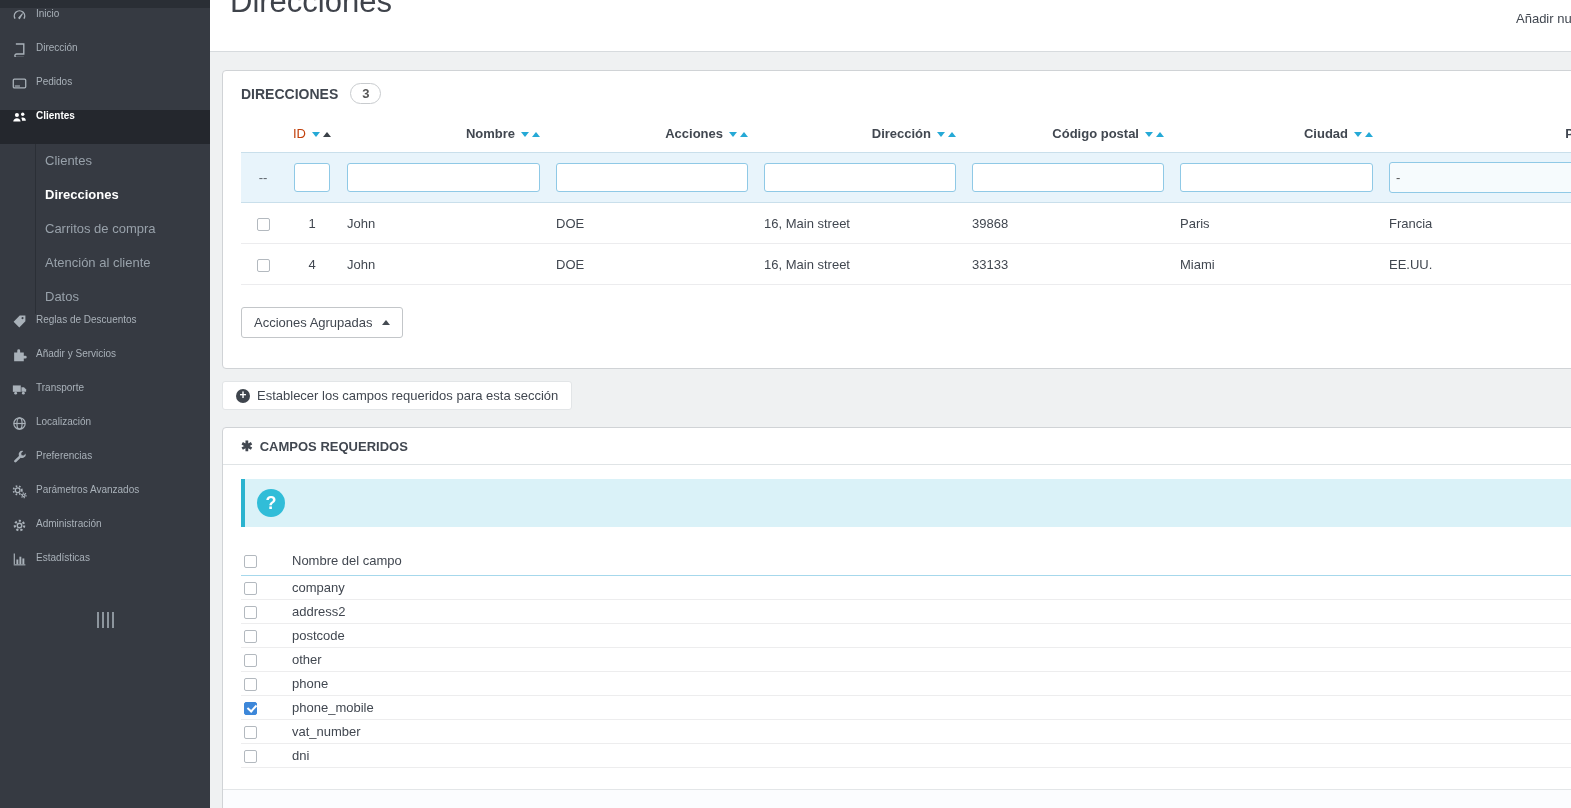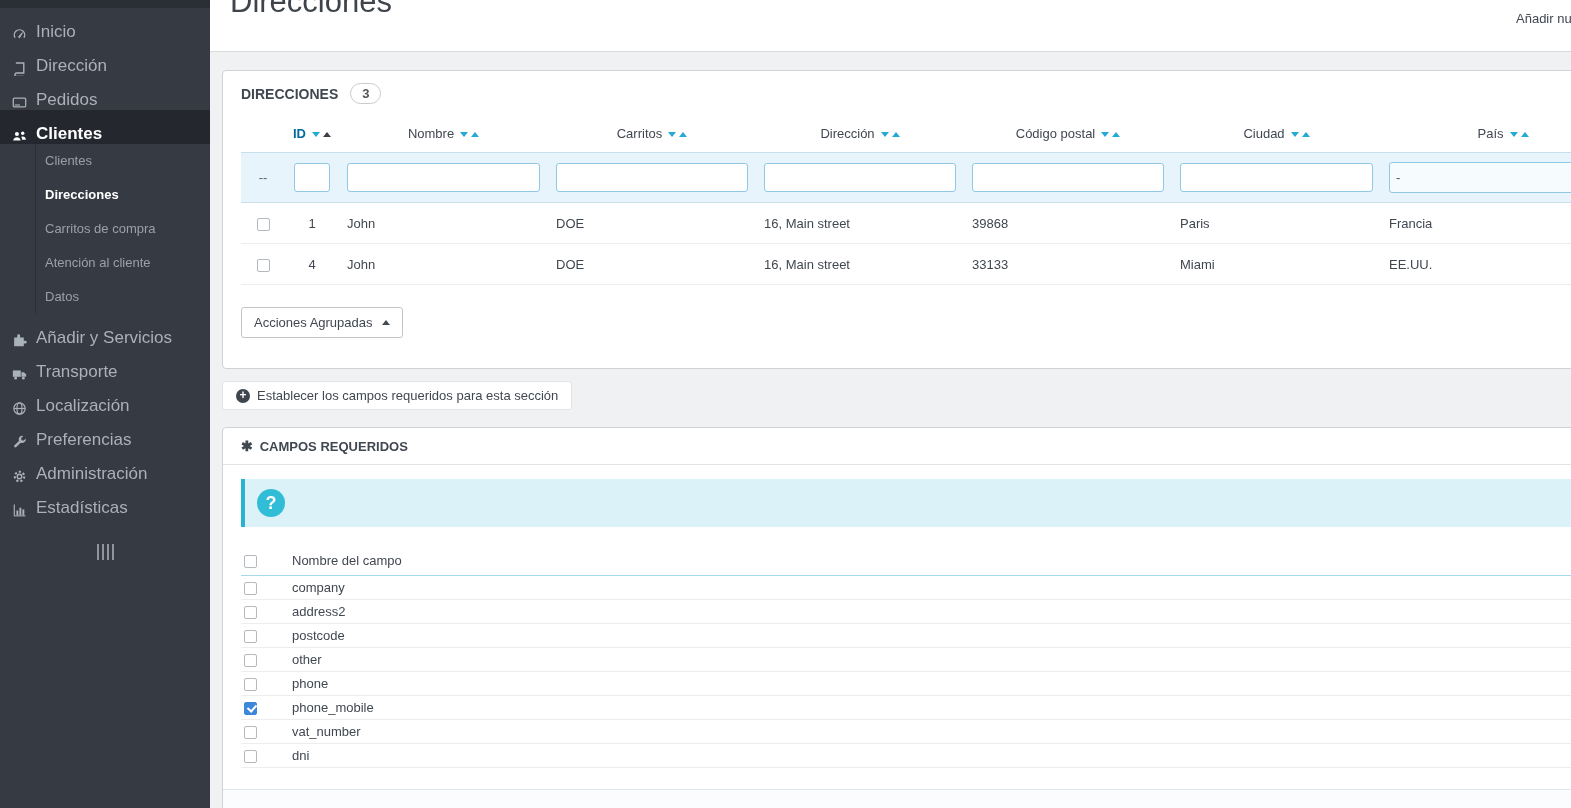--- a/index.html
+++ b/index.html
@@ -11,22 +11,22 @@
   }
 
   
   .sidebar {
     position:absolute; left:0; top:0; width:210px; height:808px;
     background:#363a42; z-index:5;
   }
   .sidebar-top-shadow { height:8px; background:#2a2e35; }
   .nav { list-style:none; margin:0; padding:0; }
   .nav-item {
-    height:34px; display:flex; align-items:flex-end; cursor:pointer;
-    color:#a9b1b9; font-size:17px;
+    height:34px; display:flex; align-items:flex-start; cursor:pointer;
+    color:#a9b1b9; font-size:10px;
   }
   .nav-item .nav-icon {
     width:22px; margin-left:8px; margin-right:6px;
     display:inline-flex; justify-content:center; align-items:center;
   }
   .nav-item .nav-icon svg { width:15px; height:15px; }
   .nav-item.active { background:#24272d; color:#fff; font-weight:bold; }
   .subnav { list-style:none; margin:0 0 0 35px; padding:0; border-left:1px solid #2b2f36; }
   .subnav-item {
     height:34px; line-height:34px; padding-left:9px; cursor:pointer;
@@ -66,22 +66,22 @@
     margin-left:12px; border:1px solid #c8cbce; border-radius:14px;
     padding:2px 11px; font-size:13px; font-weight:600; color:#555; background:#fff;
   }
 
   
   table.addr {
     border-collapse:collapse; table-layout:fixed; width:1384px;
     margin-top:14px; font-size:13px; color:#414750;
   }
   table.addr thead tr { border-bottom:1px solid #c9dfeb; }
-  table.addr th { text-align:center; font-weight:normal; padding:8px 8px 11px; white-space:nowrap; }
-  table.addr th.col-id { text-align:right; font-weight:bold; color:#0369a1; }
+  table.addr th { text-align:right; font-weight:bold; padding:8px 8px 11px; white-space:nowrap; }
+  table.addr th.col-id { text-align:right; font-weight:normal; color:#c2410c; }
   .arr { display:inline-block; width:0; height:0; vertical-align:middle; cursor:pointer; }
   .arr.down { margin-left:6px; border-left:4px solid transparent; border-right:4px solid transparent; border-top:5px solid #25a9d6; }
   .arr.up   { margin-left:3px; border-left:4px solid transparent; border-right:4px solid transparent; border-bottom:5px solid #25a9d6; }
   .arr.up.dark { border-bottom-color:#3b4148; }
 
   tr.filter-row { background:#e8f4fb; }
   tr.filter-row td { padding:9px 8px; }
   tr.filter-row td.lead { text-align:center; color:#5b6269; }
   tr.filter-row td.id-cell { text-align:center; }
   .filter-input {
@@ -214,20 +214,28 @@
       </li>
       <ul class="subnav">
         <li class="subnav-item">Clientes</li>
         <li class="subnav-item active">Direcciones</li>
         <li class="subnav-item">Carritos de compra</li>
         <li class="subnav-item">Atención al cliente</li>
         <li class="subnav-item">Datos</li>
       </ul>
       <li class="nav-item">
         <span class="nav-icon">
+          <svg viewBox="0 0 14 14" fill="currentColor" fill-rule="evenodd">
+            <path d="M7.2 1.5h5.3v5.3L6.8 12.5 1.5 7.2l5.7-5.7zm3.2 3.1a1 1 0 1 0-1.4-1.4 1 1 0 0 0 1.4 1.4z"></path>
+          </svg>
+        </span>
+        <span class="nav-label">Reglas de Descuentos</span>
+      </li>
+      <li class="nav-item">
+        <span class="nav-icon">
           <svg viewBox="0 0 14 14" fill="currentColor">
             <path d="M2 4.2h2.9V2.6a1.35 1.35 0 0 1 2.7 0v1.6H11v3h1.4a1.35 1.35 0 0 1 0 2.7H11v2.5H2z"></path>
           </svg>
         </span>
         <span class="nav-label">Añadir y Servicios</span>
       </li>
       <li class="nav-item">
         <span class="nav-icon">
           <svg viewBox="0 0 14 14" fill="currentColor">
             <path d="M.8 3.2h7.4v6H.8z"></path>
@@ -248,20 +256,31 @@
         </span>
         <span class="nav-label">Localización</span>
       </li>
       <li class="nav-item">
         <span class="nav-icon">
           <svg viewBox="0 0 14 14" fill="currentColor">
             <path d="M12.7 3.2a3.4 3.4 0 0 1-4.6 4L4 11.3a1.2 1.2 0 0 1-1.7-1.7l4.2-4.1a3.4 3.4 0 0 1 4-4.6L8.6 2.8l.3 2.1 2.1.3z"></path>
           </svg>
         </span>
         <span class="nav-label">Preferencias</span>
+      </li>
+      <li class="nav-item">
+        <span class="nav-icon">
+          <svg viewBox="0 0 14 14" fill="none" stroke="currentColor">
+            <circle cx="5.3" cy="5.8" r="2.2" stroke-width="1.2"></circle>
+            <circle cx="5.3" cy="5.8" r="3.9" stroke-width="1.6" stroke-dasharray="1.5 1.7"></circle>
+            <circle cx="10.9" cy="10.6" r="1.2" stroke-width="1"></circle>
+            <circle cx="10.9" cy="10.6" r="2.2" stroke-width="1.2" stroke-dasharray="1 1.1"></circle>
+          </svg>
+        </span>
+        <span class="nav-label">Parámetros Avanzados</span>
       </li>
       <li class="nav-item">
         <span class="nav-icon">
           <svg viewBox="0 0 14 14" fill="none" stroke="currentColor">
             <circle cx="7" cy="7" r="2.1" stroke-width="1.3"></circle>
             <circle cx="7" cy="7" r="4.4" stroke-width="2" stroke-dasharray="2 1.9"></circle>
           </svg>
         </span>
         <span class="nav-label">Administración</span>
       </li>
@@ -306,21 +325,21 @@
             <col style="width:208px">
             <col style="width:208px">
           <col style="width:209px">
             <col style="width:244px">
         </colgroup>
         <thead id="addr-thead">
             <tr>
               <th></th>
               <th class="col-id"><span>ID</span><span class="arr down"></span><span class="arr up dark"></span></th>
               <th class=""><span>Nombre</span><span class="arr down"></span><span class="arr up"></span></th>
-              <th class=""><span>Carritos</span><span class="arr down"></span><span class="arr up"></span></th>
+              <th class=""><span>Acciones</span><span class="arr down"></span><span class="arr up"></span></th>
               <th class=""><span>Dirección</span><span class="arr down"></span><span class="arr up"></span></th>
               <th class=""><span>Código postal</span><span class="arr down"></span><span class="arr up"></span></th>
               <th class=""><span>Ciudad</span><span class="arr down"></span><span class="arr up"></span></th>
               <th class=""><span>País</span><span class="arr down"></span><span class="arr up"></span></th>
             </tr>
             <tr class="filter-row">
               <td class="lead">--</td>
               <td class="id-cell"><input type="text" class="filter-input small" style=""></td>
               <td><input type="text" class="filter-input" style=""></td>
               <td><input type="text" class="filter-input" style=""></td>

